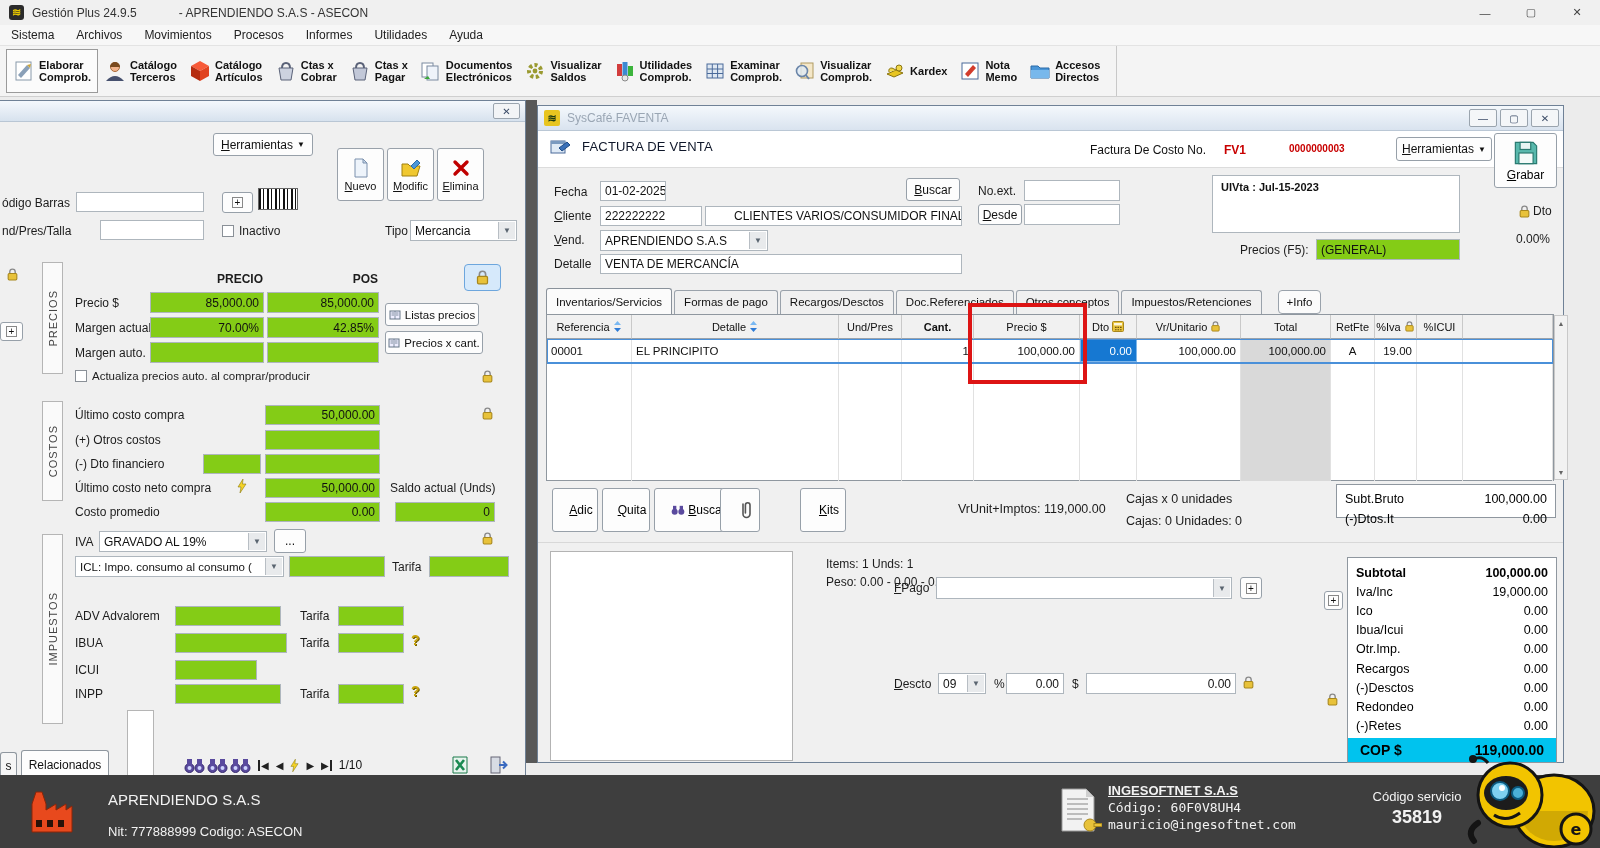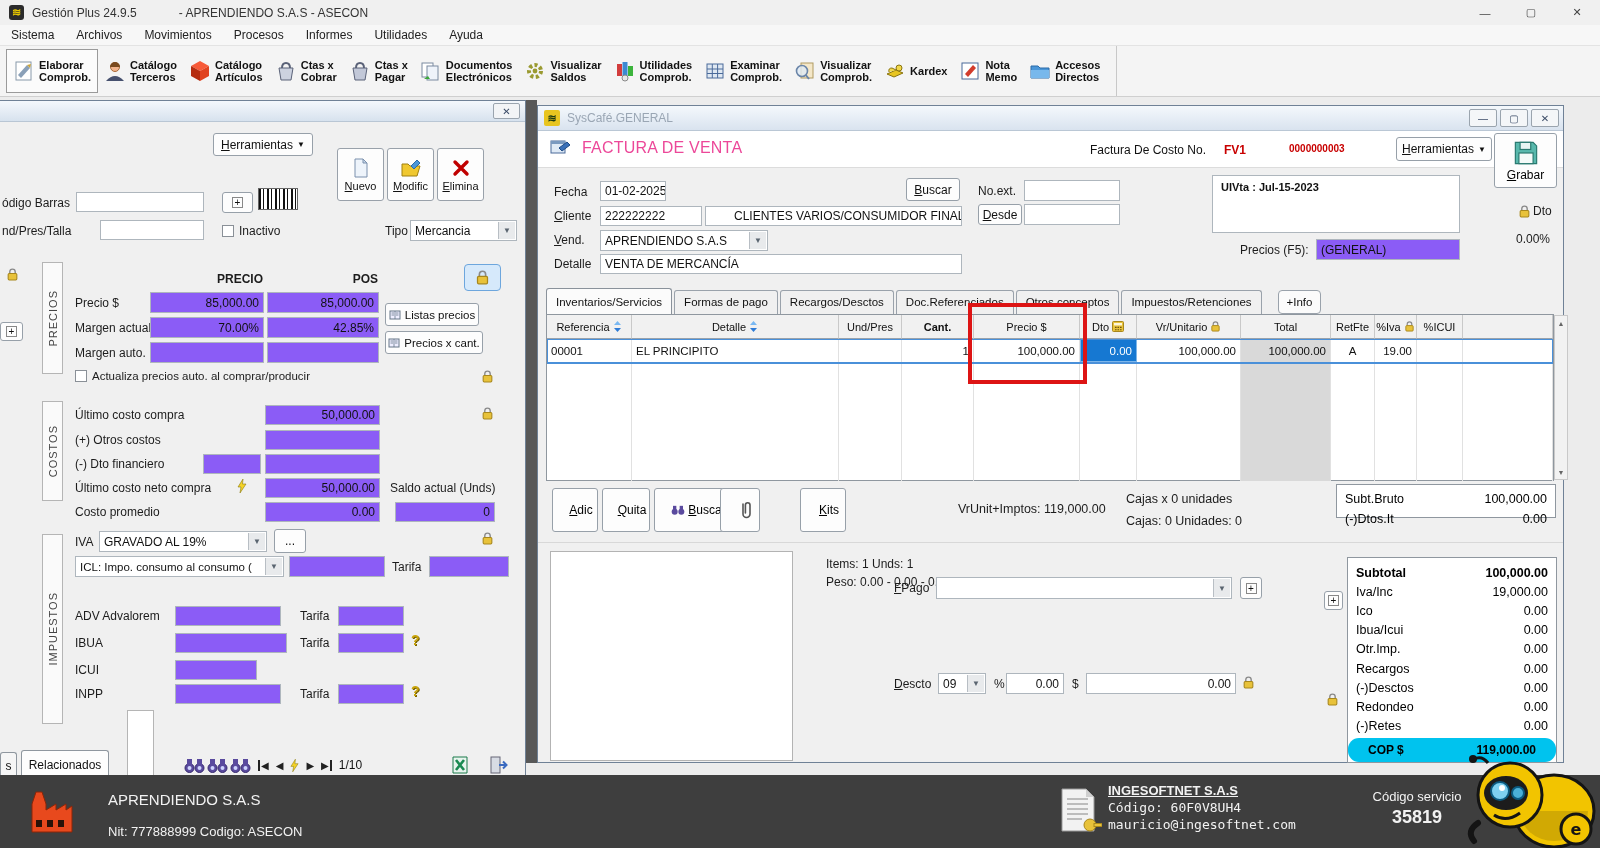--- a/index.html
+++ b/index.html
@@ -37,21 +37,21 @@
 
   
   .desktop { position:absolute; left:0; top:97px; width:1600px; height:678px; background:#ececec; }
   .gap-shadow { position:absolute; left:526px; top:3px; width:11px; height:663px; background:#585858; }
 
   
   .lbl { font-size:12px; color:#1c1c1c; position:absolute; white-space:nowrap; }
   .fld { position:absolute; background:#fff; border:1px solid #aeb6bd; font-size:12px;
     color:#111; padding:1px 4px; display:flex; align-items:center; overflow:hidden; white-space:nowrap; }
   .fld.num { justify-content:flex-end; }
-  .fld.flat { background:#8b5cf6; }
+  .fld.flat { background:#84cc16; }
   .btn { position:absolute; background:#fdfdfd; border:1px solid #97a0a9; border-radius:3px;
     font-size:12px; color:#111; display:flex; align-items:center; justify-content:center;
     gap:4px; white-space:nowrap; }
   .combo-arrow { position:absolute; right:1px; top:1px; bottom:1px; width:17px;
     background:#e8eaec; border-left:1px solid #b8bec4; color:#5a6570; font-size:8px;
     display:flex; align-items:center; justify-content:center; }
   .ul { text-decoration:underline; }
   .chk { width:12px; height:12px; border:1px solid #8a9097; background:#fff; display:inline-block;
     vertical-align:-2px; margin-right:5px; }
   .vtab { position:absolute; width:21px; background:#fafafa; border:1px solid #b5b5b5;
@@ -104,21 +104,21 @@
     border-bottom:1px solid #bac7d5; position:relative; display:flex; align-items:center; }
   .iw-ticon { width:16px; height:16px; margin:0 7px 0 6px; border-radius:2px; background:#e8c520;
     color:#1d3a12; font-size:11px; font-weight:bold; display:flex; align-items:center; justify-content:center; }
   .iw-tname { font-size:12px; color:#9aa6b4; }
   .iw-ctrls { position:absolute; right:4px; top:3px; display:flex; gap:3px; }
   .iw-ctrls span { width:28px; height:18px; background:#f4f6f8; border:1px solid #9aa4ae;
     border-radius:2px; font-size:10px; color:#3a4b66; display:flex; align-items:center; justify-content:center; }
 
   .iw-header { position:absolute; left:0; top:25px; width:100%; height:37px; background:#fff;
     border-bottom:1px solid #dcdcdc; }
-  .doc-title { position:absolute; left:44px; top:8px; font-size:16px; color:#ec4899; letter-spacing:.2px; }
+  .doc-title { position:absolute; left:44px; top:8px; font-size:13px; color:#0f172a; letter-spacing:.2px; }
   .doc-no-label { position:absolute; left:552px; top:12px; font-size:12px; color:#111; }
   .doc-red { font-weight:bold; color:#c80000; }
   .doc-prefix { position:absolute; left:686px; top:12px; font-size:12px; }
   .doc-number { position:absolute; left:751px; top:12px; font-size:10px; }
 
   .iw-form { position:absolute; left:0; top:62px; width:100%; height:116px; }
 
   .grabar-btn { position:absolute; left:956px; top:27px; width:63px; height:55px;
     background:#fdfdfd; border:1px solid #97a0a9; border-radius:3px; display:flex;
     flex-direction:column; align-items:center; justify-content:center; gap:2px; z-index:5; font-size:12px; }
@@ -160,21 +160,21 @@
 
   .iw-lower { position:absolute; left:0; top:436px; width:100%; height:222px; border-top:1px solid #d8d8d8; }
   .white-panel { position:absolute; left:12px; top:8px; width:243px; height:210px; background:#fff;
     border:1px solid #b3b3b3; }
   .totals-box { position:absolute; left:809px; top:14px; width:210px; height:206px; background:#fff;
     border:1px solid #8f979f; display:flex; flex-direction:column; padding:5px 0 0; }
   .totals-box .trw { display:flex; justify-content:space-between; padding:0 8px; height:19.2px;
     font-size:12.5px; align-items:center; }
   .totals-box .trw.b { font-weight:bold; }
   .cop-row { margin-top:auto; height:24px; background:#00c3ee; display:flex; justify-content:space-between;
-    align-items:center; padding:0 20px; font-size:12px; font-weight:bold; color:#000;border-radius:11px; }
+    align-items:center; padding:0 12px; font-size:14px; font-weight:bold; color:#000; }
 
   
   .statusbar { position:absolute; left:0; top:775px; width:1600px; height:73px; background:#3e3e3e; color:#f2f2f2; }
   .sb-company { position:absolute; left:108px; top:16px; }
   .sb-company .l1 { font-size:15px; }
   .sb-company .l2 { font-size:13px; margin-top:16px; }
   .sb-vendor { position:absolute; left:1108px; top:8px; }
   .sb-vendor .l1 { font-size:13px; font-weight:bold; text-decoration:underline; }
   .sb-vendor .mono { font-family:"DejaVu Sans Mono", monospace; font-size:13px; margin-top:2px; }
   .sb-service { position:absolute; left:1352px; top:14px; width:130px; text-align:center; }
@@ -583,21 +583,21 @@
 
         <div class="hscroll">
             <div class="thumb"></div>
           </div>
       </div>
     </div>
 
     <div class="iw">
       <div class="iw-title">
         <span class="iw-ticon">≋</span>
-        <span class="iw-tname">SysCafé.GENERAL</span>
+        <span class="iw-tname">SysCafé.FAVENTA</span>
         <div class="iw-ctrls">
           <span>—</span>
           <span>▢</span>
           <span>✕</span>
         </div>
       </div>
 
       <div class="iw-header">
         <svg style="position:absolute;left:12px;top:8px;" width="22" height="20" viewBox="0 0 22 20">
             <rect x="1" y="2" width="14" height="12" fill="#dfeaf6" stroke="#4a6a9a"></rect>

